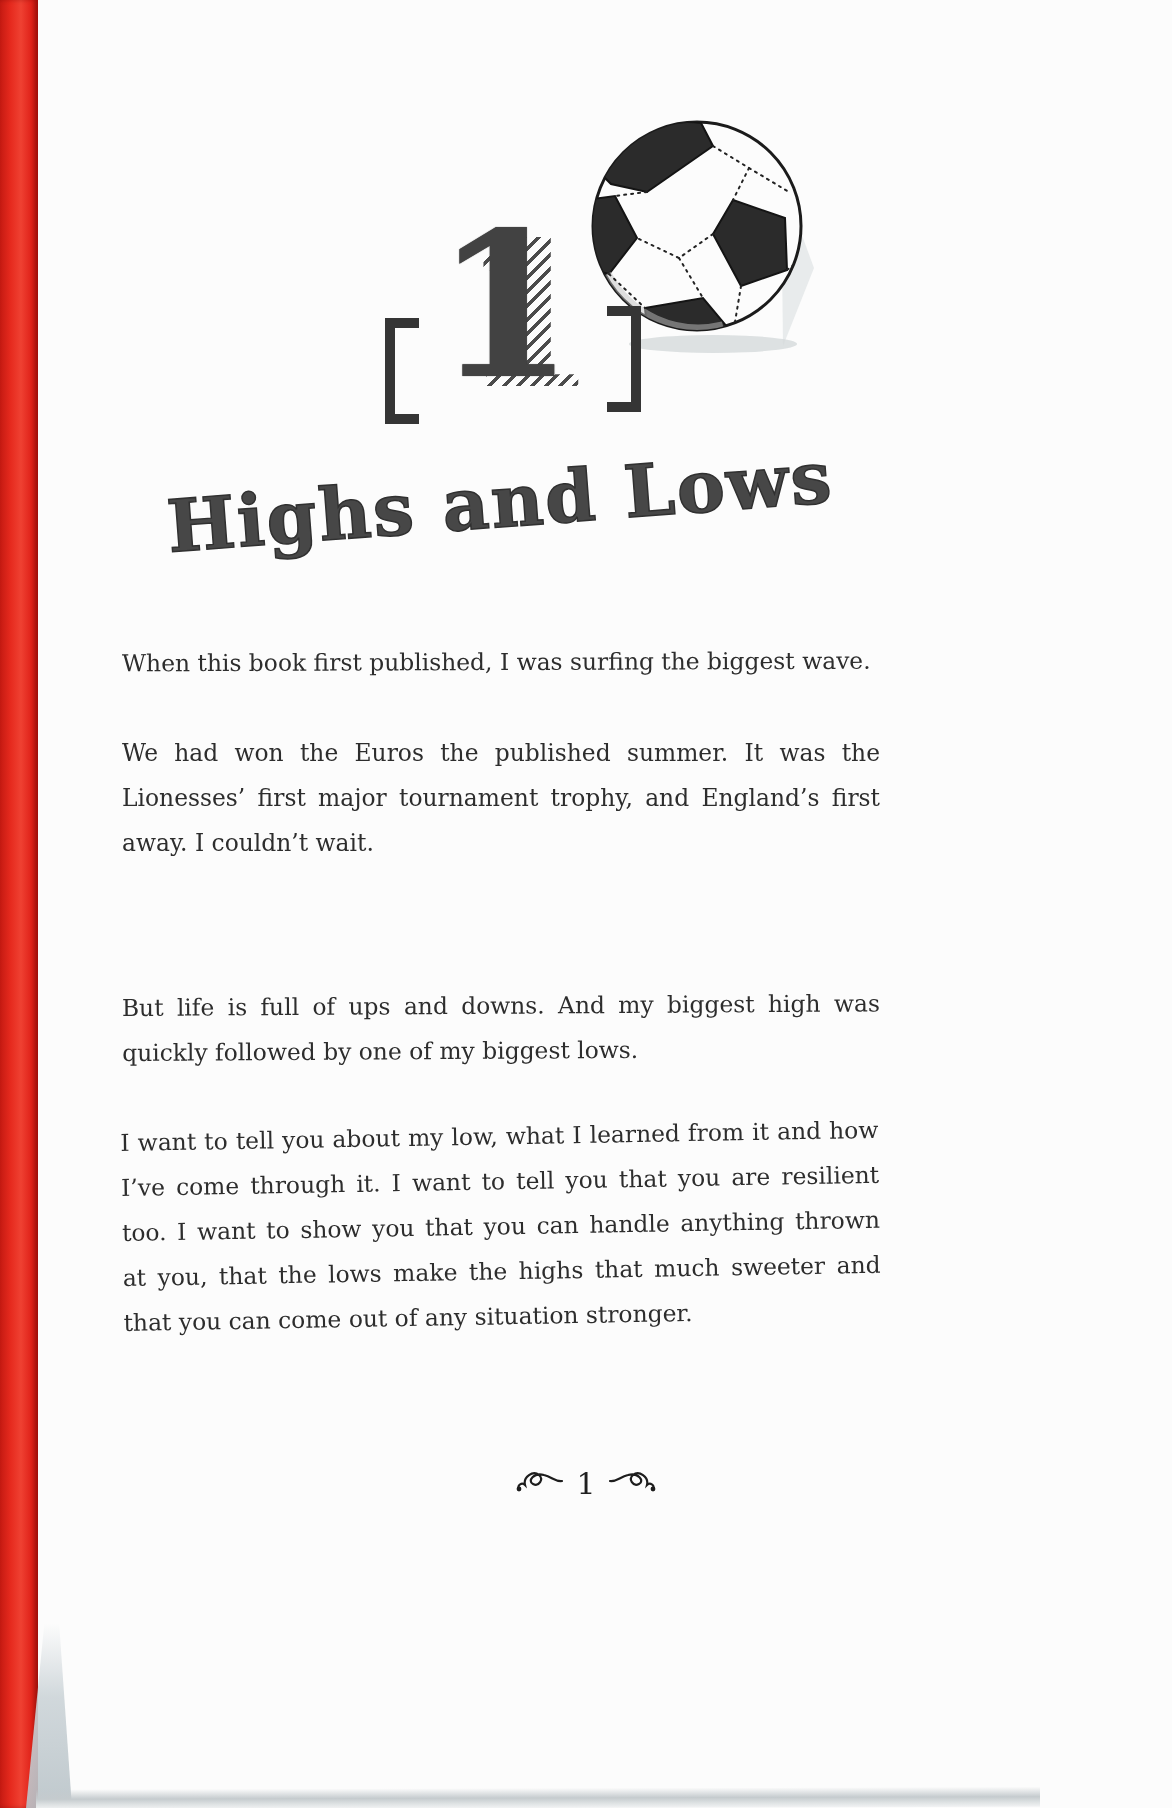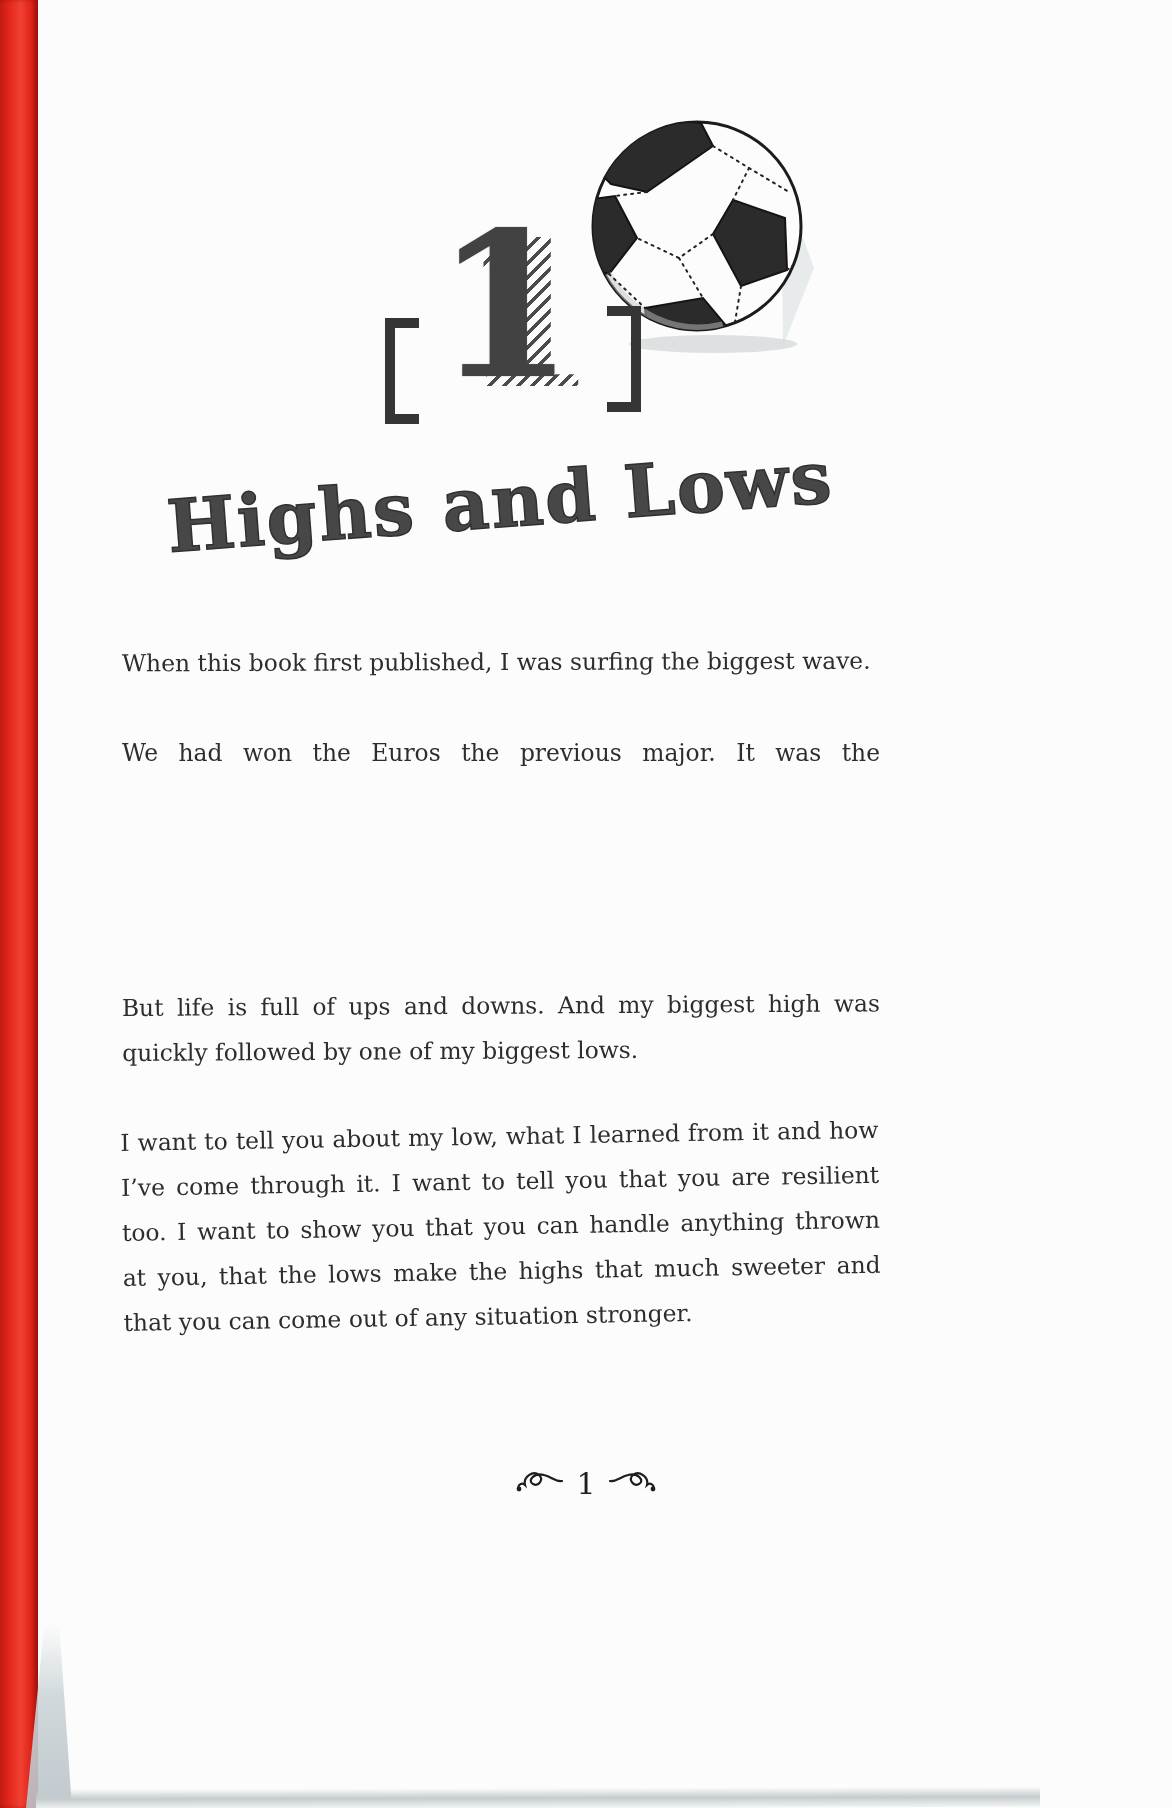--- a/index.html
+++ b/index.html
@@ -119,21 +119,23 @@
     </g>
   </svg>
 
   <div class="title">Highs and Lows</div>
 
   <div class="para p1">
     <div class="line last">When this book first published, I was surfing the biggest wave.</div>
   </div>
 
   <div class="para p2">
-    <div class="line j">We had won the Euros the previous major. It was the</div>
+    <div class="line j">We had won the Euros the published summer. It was the</div>
+    <div class="line j">Lionesses’ first major tournament trophy, and England’s first</div>
+    <div class="line last">away. I couldn’t wait.</div>
   </div>
 
   <div class="para p3">
     <div class="line j">But life is full of ups and downs. And my biggest high was</div>
     <div class="line last">quickly followed by one of my biggest lows.</div>
   </div>
 
   <div class="para p4">
     <div class="line j">I want to tell you about my low, what I learned from it and how</div>
     <div class="line j">I’ve come through it. I want to tell you that you are resilient</div>

